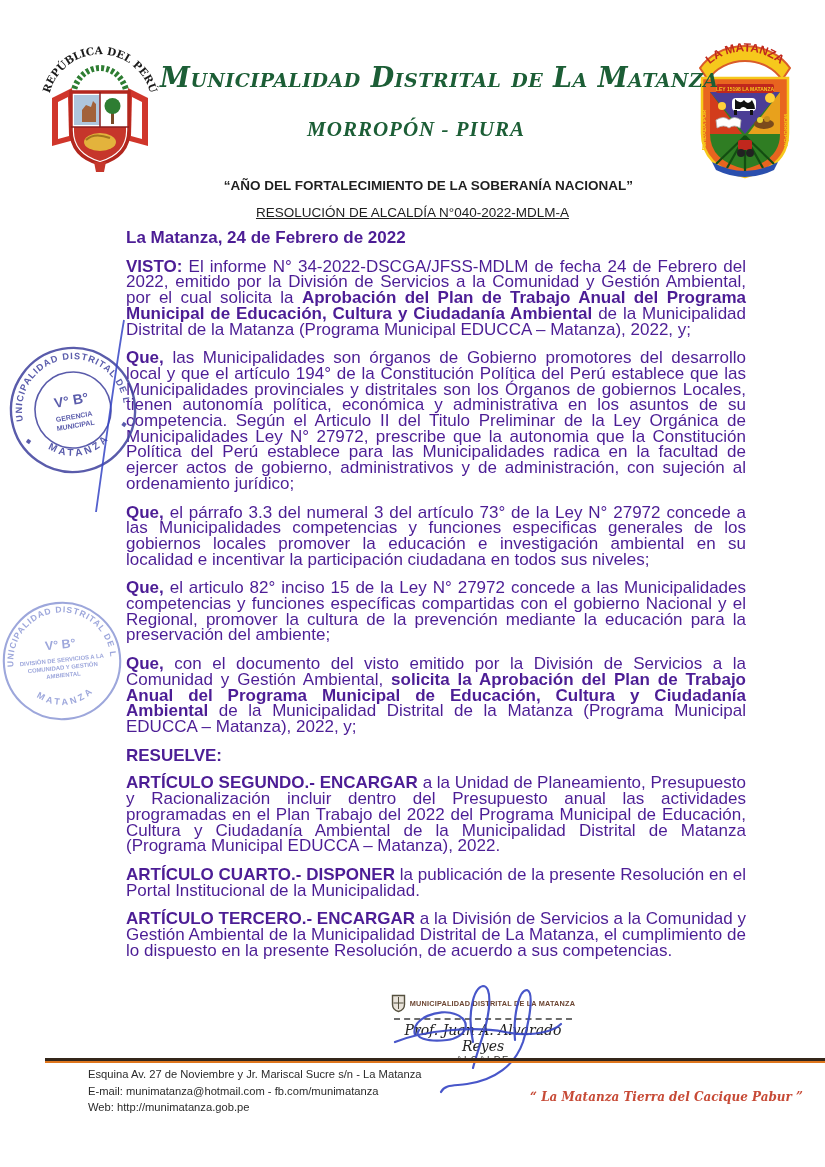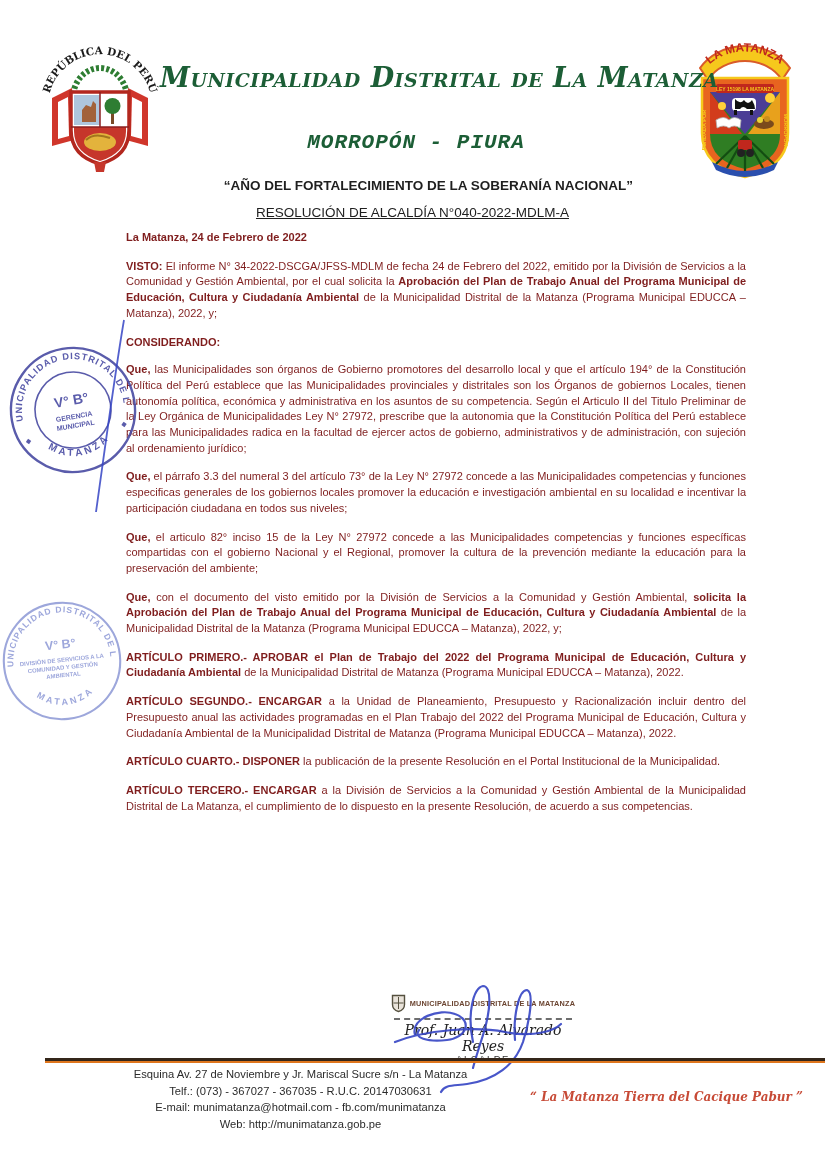--- a/index.html
+++ b/index.html
@@ -5,48 +5,48 @@
   html,body{margin:0;padding:0;background:#e8e8e8;}
   .page{position:relative;width:825px;height:1167px;margin:0 auto;background:#ffffff;
         font-family:"Liberation Sans",sans-serif;overflow:hidden;}
   .bold{font-weight:700;}
   
   .arms{position:absolute;left:38px;top:36px;width:124px;height:146px;}
   .logo{position:absolute;left:682px;top:32px;width:126px;height:150px;}
   .title-block{position:absolute;left:160px;top:62px;width:512px;text-align:center;}
   .muni-title{font-family:"DejaVu Serif",serif;font-style:italic;font-variant:small-caps;
               font-weight:700;color:#1c5e36;font-size:27px;white-space:nowrap;letter-spacing:.5px;}
-  .subtitle{margin-top:38px;font-family:Liberation Mono, monospace;font-style:italic;font-weight:700;
+  .subtitle{margin-top:24px;font-family:Liberation Serif, serif;font-style:italic;font-weight:700;
             color:#1c5e36;font-size:21px;letter-spacing:1px;}
   .year-slogan{position:absolute;left:16px;top:178px;width:100%;text-align:center;
                font-weight:700;font-size:13.5px;color:#1f1f1f;}
   .resolution-title{position:absolute;left:0;top:205px;width:100%;text-align:center;
                     font-weight:400;font-size:13.5px;color:#1f1f1f;text-decoration:underline;}
   
-  .doc-body{position:absolute;left:126px;top:230px;width:620px;font-size:11px;
-            line-height:15.7px;color:#7f1d1d;text-align:justify;}
+  .doc-body{position:absolute;left:126px;top:230px;width:620px;font-size:17px;
+            line-height:15.7px;color:#4c1d95;text-align:justify;}
   .doc-body p{margin:0 0 13px 0;}
   .doc-body p.label{margin-bottom:12px;}
   
   .stamp1{position:absolute;left:8px;top:345px;transform:rotate(-10deg);opacity:.88;}
   .stamp2{position:absolute;left:0px;top:596px;transform:rotate(-6deg);opacity:.75;}
   .pen-stroke{position:absolute;left:86px;top:316px;}
   
   .sig-block{position:absolute;left:383px;top:994px;width:200px;text-align:center;}
   .seal-row{display:flex;align-items:center;justify-content:center;gap:4px;}
   .seal-text{font-size:7.3px;font-weight:700;color:#6b4430;letter-spacing:.2px;white-space:nowrap;}
   .seal-dashes{width:178px;margin:5px auto 2px;border-top:2px dashed #6e6e6e;}
   .sig-name{font-family:"DejaVu Serif",serif;font-style:italic;font-size:14px;color:#222222;}
   .sig-role{font-size:9.5px;letter-spacing:1.5px;color:#333333;margin-top:-1px;}
   .sig-squiggle{position:absolute;left:355px;top:980px;}
   
   .footer-divider{position:absolute;left:45px;top:1058px;width:780px;}
   .footer-divider .dark{height:3px;background:#34261a;}
   .footer-divider .orange{height:2px;background:#df761d;}
-  .footer-text{position:absolute;left:88px;top:1066px;width:425px;text-align:center;
+  .footer-text{position:absolute;left:88px;top:1066px;width:425px;
                font-size:11.2px;line-height:16.6px;color:#2b2b2b;}
   .footer-slogan{position:absolute;right:22px;top:1090px;font-family:"DejaVu Serif",serif;
                  font-style:italic;font-weight:700;font-size:12px;color:#c74a36;white-space:nowrap;}
 </style>
 </head>
 <body>
 
 <div class="page">
 
   <svg class="arms" viewBox="0 0 124 146">
@@ -133,26 +133,25 @@
   <div class="title-block">
     <div class="muni-title">Municipalidad Distrital de La Matanza</div>
     <div class="subtitle">MORROPÓN - PIURA</div>
   </div>
   <div class="year-slogan">“AÑO DEL FORTALECIMIENTO DE LA SOBERANÍA NACIONAL”</div>
   <div class="resolution-title">RESOLUCIÓN DE ALCALDÍA N°040-2022-MDLM-A</div>
 
   <div class="doc-body">
     <p class="bold">La Matanza, 24 de Febrero de 2022</p>
     <p><b>VISTO: </b><span>El informe N° 34-2022-DSCGA/JFSS-MDLM de fecha 24 de Febrero del 2022, emitido por la División de Servicios a la Comunidad y Gestión Ambiental, por el cual solicita la </span><b>Aprobación del Plan de Trabajo Anual del Programa Municipal de Educación, Cultura y Ciudadanía Ambiental </b><span>de la Municipalidad Distrital de la Matanza (Programa Municipal EDUCCA – Matanza), 2022, y;</span></p>
-    <p class="bold label">CONSIDERANDO:</p>
     <p><b>Que, </b><span>las Municipalidades son órganos de Gobierno promotores del desarrollo local y que el artículo 194° de la Constitución Política del Perú establece que las Municipalidades provinciales y distritales son los Órganos de gobiernos Locales, tienen autonomía política, económica y administrativa en los asuntos de su competencia. Según el Articulo II del Titulo Preliminar de la Ley Orgánica de Municipalidades Ley N° 27972, prescribe que la autonomia que la Constitución Política del Perú establece para las Municipalidades radica en la facultad de ejercer actos de gobierno, administrativos y de administración, con sujeción al ordenamiento jurídico;</span></p>
     <p><b>Que, </b><span>el párrafo 3.3 del numeral 3 del artículo 73° de la Ley N° 27972 concede a las Municipalidades competencias y funciones especificas generales de los gobiernos locales promover la educación e investigación ambiental en su localidad e incentivar la participación ciudadana en todos sus niveles;</span></p>
     <p><b>Que, </b><span>el articulo 82° inciso 15 de la Ley N° 27972 concede a las Municipalidades competencias y funciones específicas compartidas con el gobierno Nacional y el Regional, promover la cultura de la prevención mediante la educación para la preservación del ambiente;</span></p>
     <p><b>Que, </b><span>con el documento del visto emitido por la División de Servicios a la Comunidad y Gestión Ambiental, </span><b>solicita la Aprobación del Plan de Trabajo Anual del Programa Municipal de Educación, Cultura y Ciudadanía Ambiental </b><span>de la Municipalidad Distrital de la Matanza (Programa Municipal EDUCCA – Matanza), 2022, y;</span></p>
-    <p><b>ARTÍCULO PRIMERO.-  APROBAR el Plan de Trabajo del 2022 del Programa Municipal de Educación, Cultura y Ciudadanía Ambiental </b><span>de la Municipalidad Distrital de Matanza (Programa Municipal EDUCCA – Matanza), 2022.</span></p>
+    <p class="bold label">RESUELVE:</p>
     <p><b>ARTÍCULO SEGUNDO.- ENCARGAR </b><span>a la Unidad de Planeamiento, Presupuesto y Racionalización incluir dentro del Presupuesto anual las actividades programadas en el Plan Trabajo del 2022 del Programa Municipal de Educación, Cultura y Ciudadanía Ambiental de la Municipalidad Distrital de Matanza (Programa Municipal EDUCCA – Matanza), 2022.</span></p>
     <p><b>ARTÍCULO CUARTO.- DISPONER </b><span>la publicación de la presente Resolución en el Portal Institucional de la Municipalidad.</span></p>
     <p><b>ARTÍCULO TERCERO.- ENCARGAR </b><span>a  la  División de Servicios a la Comunidad y Gestión Ambiental de la Municipalidad Distrital de La Matanza, el cumplimiento de lo dispuesto en la presente Resolución, de acuerdo a sus competencias.</span></p>
   </div>
 
   <svg class="stamp1" width="130" height="130" viewBox="0 0 130 130">
     <defs>
       <path id="s1top" d="M 14,65 A 51,51 0 0 1 116,65"></path>
       <path id="s1bot" d="M 19,65 A 46,46 0 0 0 111,65"></path>
     </defs>
@@ -223,19 +222,18 @@
       <path d="M 40,62 C 70,50 120,46 150,52 C 180,58 200,50 206,44"></path>
     </g>
   </svg>
 
   <div class="footer-divider">
     <div class="dark"></div>
     <div class="orange"></div>
   </div>
   <div class="footer-text">
     <div>Esquina Av. 27 de Noviembre y Jr. Mariscal Sucre s/n - La Matanza</div>
-    <div>Telf.: (073) - 367027 - 367035 - R.U.C. 20147030631</div>
     <div>E-mail: munimatanza@hotmail.com - fb.com/munimatanza</div>
     <div>Web: http://munimatanza.gob.pe</div>
   </div>
   <div class="footer-slogan">“ La Matanza Tierra del Cacique Pabur ”</div>
 
 </div>
 
 </body></html>

